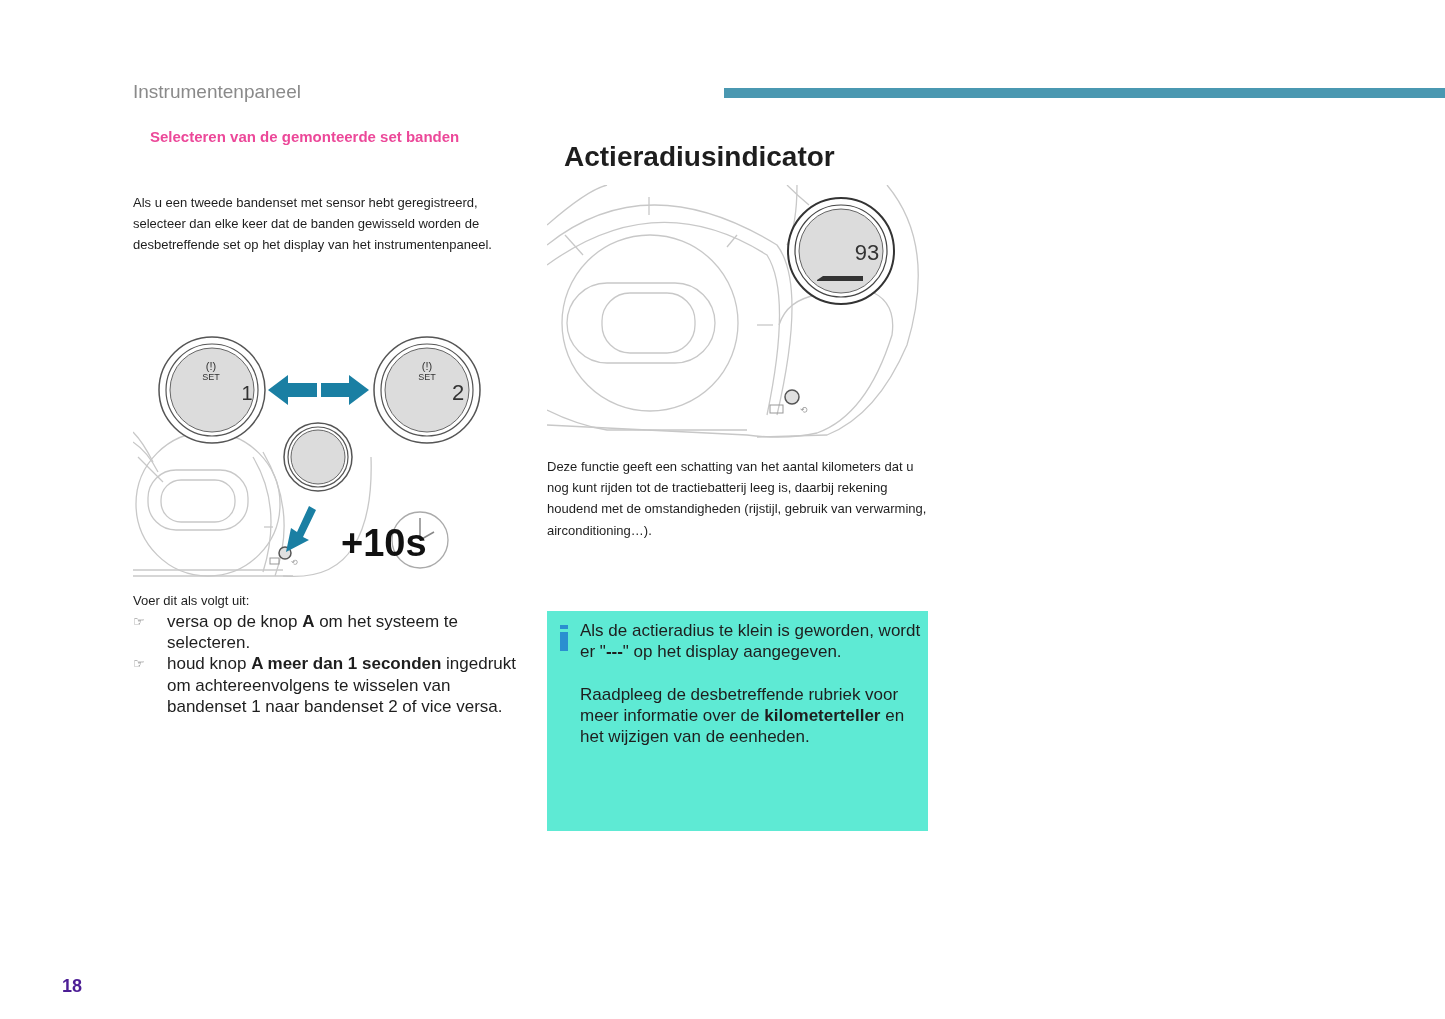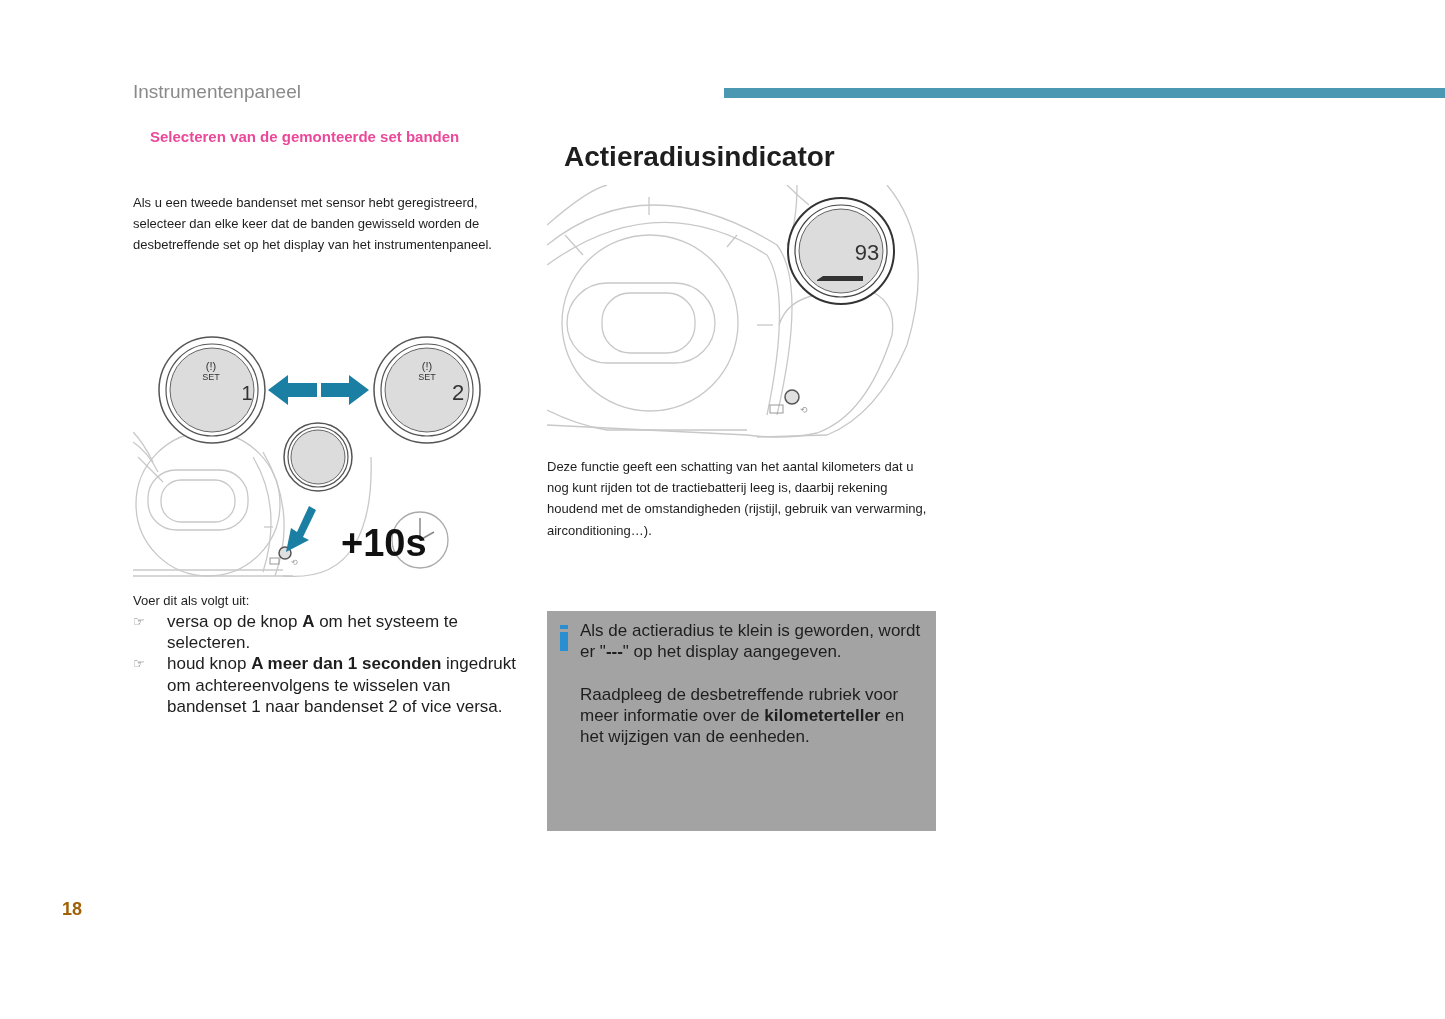--- a/index.html
+++ b/index.html
@@ -11,26 +11,26 @@
              line-height: 24px; color: #ec4899; margin: 0; }
   .h2-right { position: absolute; left: 547px; top: 124px; font-size: 28px; font-weight: bold; color: #1e1e1e; margin: 17px; }
   .p { position: absolute; font-size: 13px; line-height: 21.2px; color: #1e1e1e; margin: 0; }
   .intro { left: 133px; top: 192px; width: 390px; }
   .steps-intro { left: 133px; top: 590px; width: 390px; }
   ul.steps { position: absolute; left: 133px; top: 611px; width: 390px; margin: 0; padding: 0; list-style: none;
              font-size: 17px; line-height: 21.2px; color: #1e1e1e; }
   ul.steps li { position: relative; padding-left: 34px; }
   ul.steps li .bullet { position: absolute; left: 0; top: 0; font-size: 13px; color: #777; }
   .desc { left: 547px; top: 456px; width: 385px; }
-  .note { position: absolute; left: 547px; top: 611px; width: 381px; height: 220px; background: #a3a3a3; padding-left: 8px; }
+  .note { position: absolute; left: 547px; top: 611px; width: 381px; height: 220px; background: #5eead4; }
   .note .info-icon { position: absolute; left: 13px; top: 14px; width: 8px; height: 26px; }
   .note .info-icon .dot { position: absolute; left: 0; top: 0; width: 8px; height: 4px; background: #2a8fd0; }
   .note .info-icon .stem { position: absolute; left: 0; top: 7px; width: 8px; height: 19px; background: #2a8fd0; }
   .note .text { position: absolute; left: 33px; top: 9px; width: 345px; font-size: 17px; line-height: 21.2px; color: #1e1e1e; }
-  .page-number { position: absolute; left: 62px; top: 899px; font-size: 18px; font-weight: bold; color: #a16207; }
+  .page-number { position: absolute; left: 62px; top: 976px; font-size: 18px; font-weight: bold; color: #4c1d95; }
   .fig-left { position: absolute; left: 133px; top: 332px; width: 360px; height: 250px; }
   .fig-right { position: absolute; left: 547px; top: 185px; width: 380px; height: 260px; }
   svg text { font-family: "Liberation Sans", sans-serif; }
 </style>
 </head>
 <body>
 
 <div class="section-title">Instrumentenpaneel</div>
 <div class="header-bar"></div>
 

